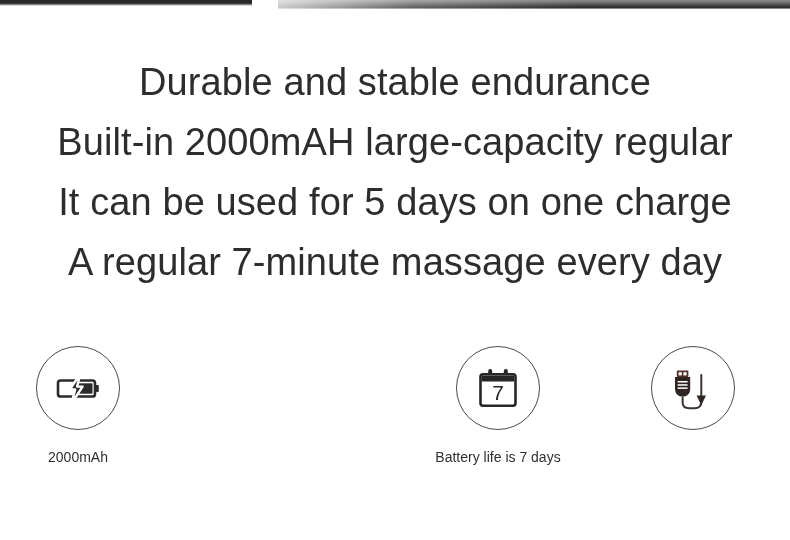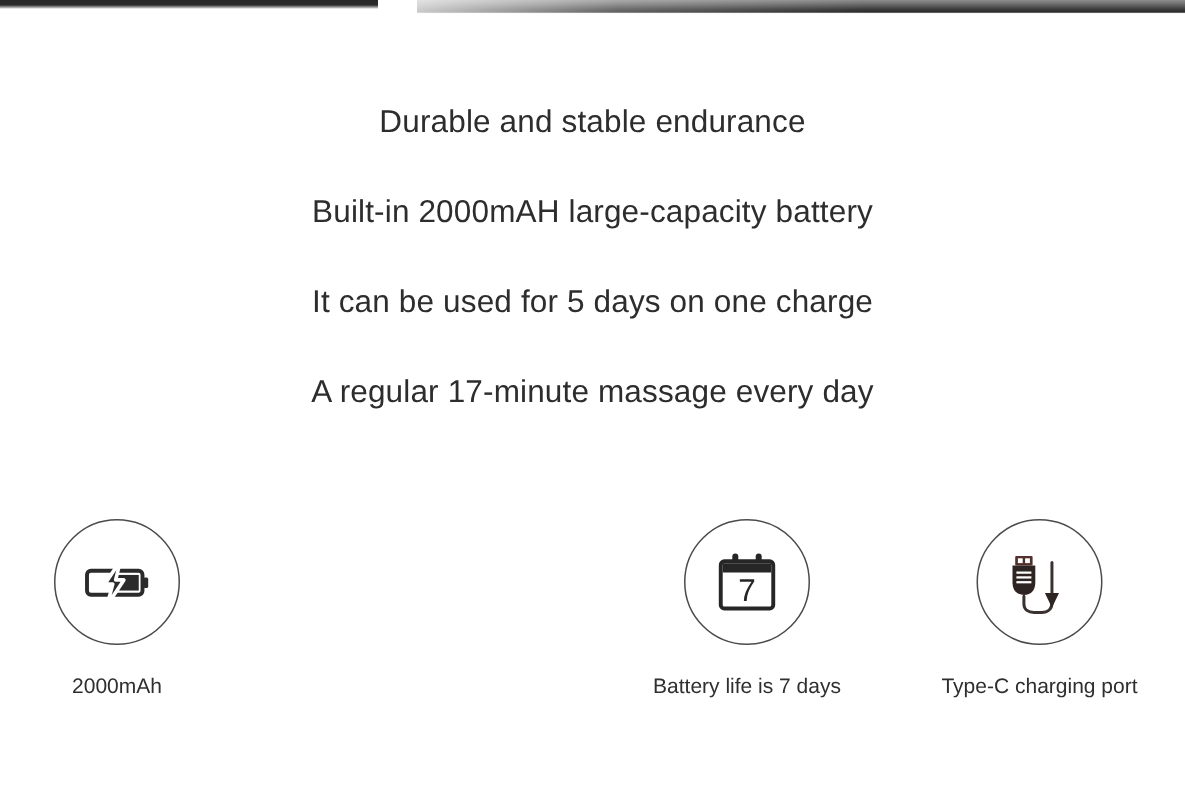--- a/index.html
+++ b/index.html
@@ -53,21 +53,21 @@
   
   .headlines {
     position: absolute;
     top: 52px;
     left: 0;
     width: 790px;
     text-align: center;
   }
   .headline {
     color: #2d2d2d;
-    font-size: 21px;
+    font-size: 38px;
     line-height: 60px;
     font-weight: 400;
     letter-spacing: 0.1px;
     white-space: nowrap;
   }
 
   
   .features {
     position: absolute;
     top: 346px;
@@ -108,23 +108,23 @@
 <body>
 
 <div class="top-strip">
   <div class="strip-left"></div>
   <div class="strip-right"></div>
   <div class="strip-right-fade"></div>
 </div>
 
 <div class="headlines">
   <div class="headline">Durable and stable endurance</div>
-  <div class="headline">Built-in 2000mAH large-capacity battery</div>
+  <div class="headline">Built-in 2000mAH large-capacity regular</div>
   <div class="headline">It can be used for 5 days on one charge</div>
-  <div class="headline">A regular 17-minute massage every day</div>
+  <div class="headline">A regular 7-minute massage every day</div>
 </div>
 
 <div class="features">
 
   <div class="feature f1">
     <div class="circle">
       <svg width="52" height="52" viewBox="0 0 52 52">
 
         <rect x="6" y="18.5" width="37" height="16" rx="2.6" ry="2.6" fill="none" stroke="#2b2b2b" stroke-width="2.6"></rect>
 
@@ -171,16 +171,15 @@
         <rect x="16.4" y="10.2" width="3.2" height="3.2" fill="#ffffff"></rect>
 
         <path d="M8.0 15.0 H23.2 V26.5 C23.2 31.2 20.6 34.6 15.6 34.6
                  C10.6 34.6 8.0 31.2 8.0 26.5 Z" fill="#2e2422"></path>
 
         <rect x="10.6" y="19.0" width="10.0" height="1.5" fill="#ffffff"></rect>
         <rect x="10.6" y="22.2" width="10.0" height="1.5" fill="#ffffff"></rect>
         <rect x="10.6" y="25.4" width="10.0" height="1.5" fill="#ffffff"></rect>
       </svg>
     </div>
-    <div class="caption">Type-C charging port</div>
   </div>
 
 </div>
 
 </body></html>

